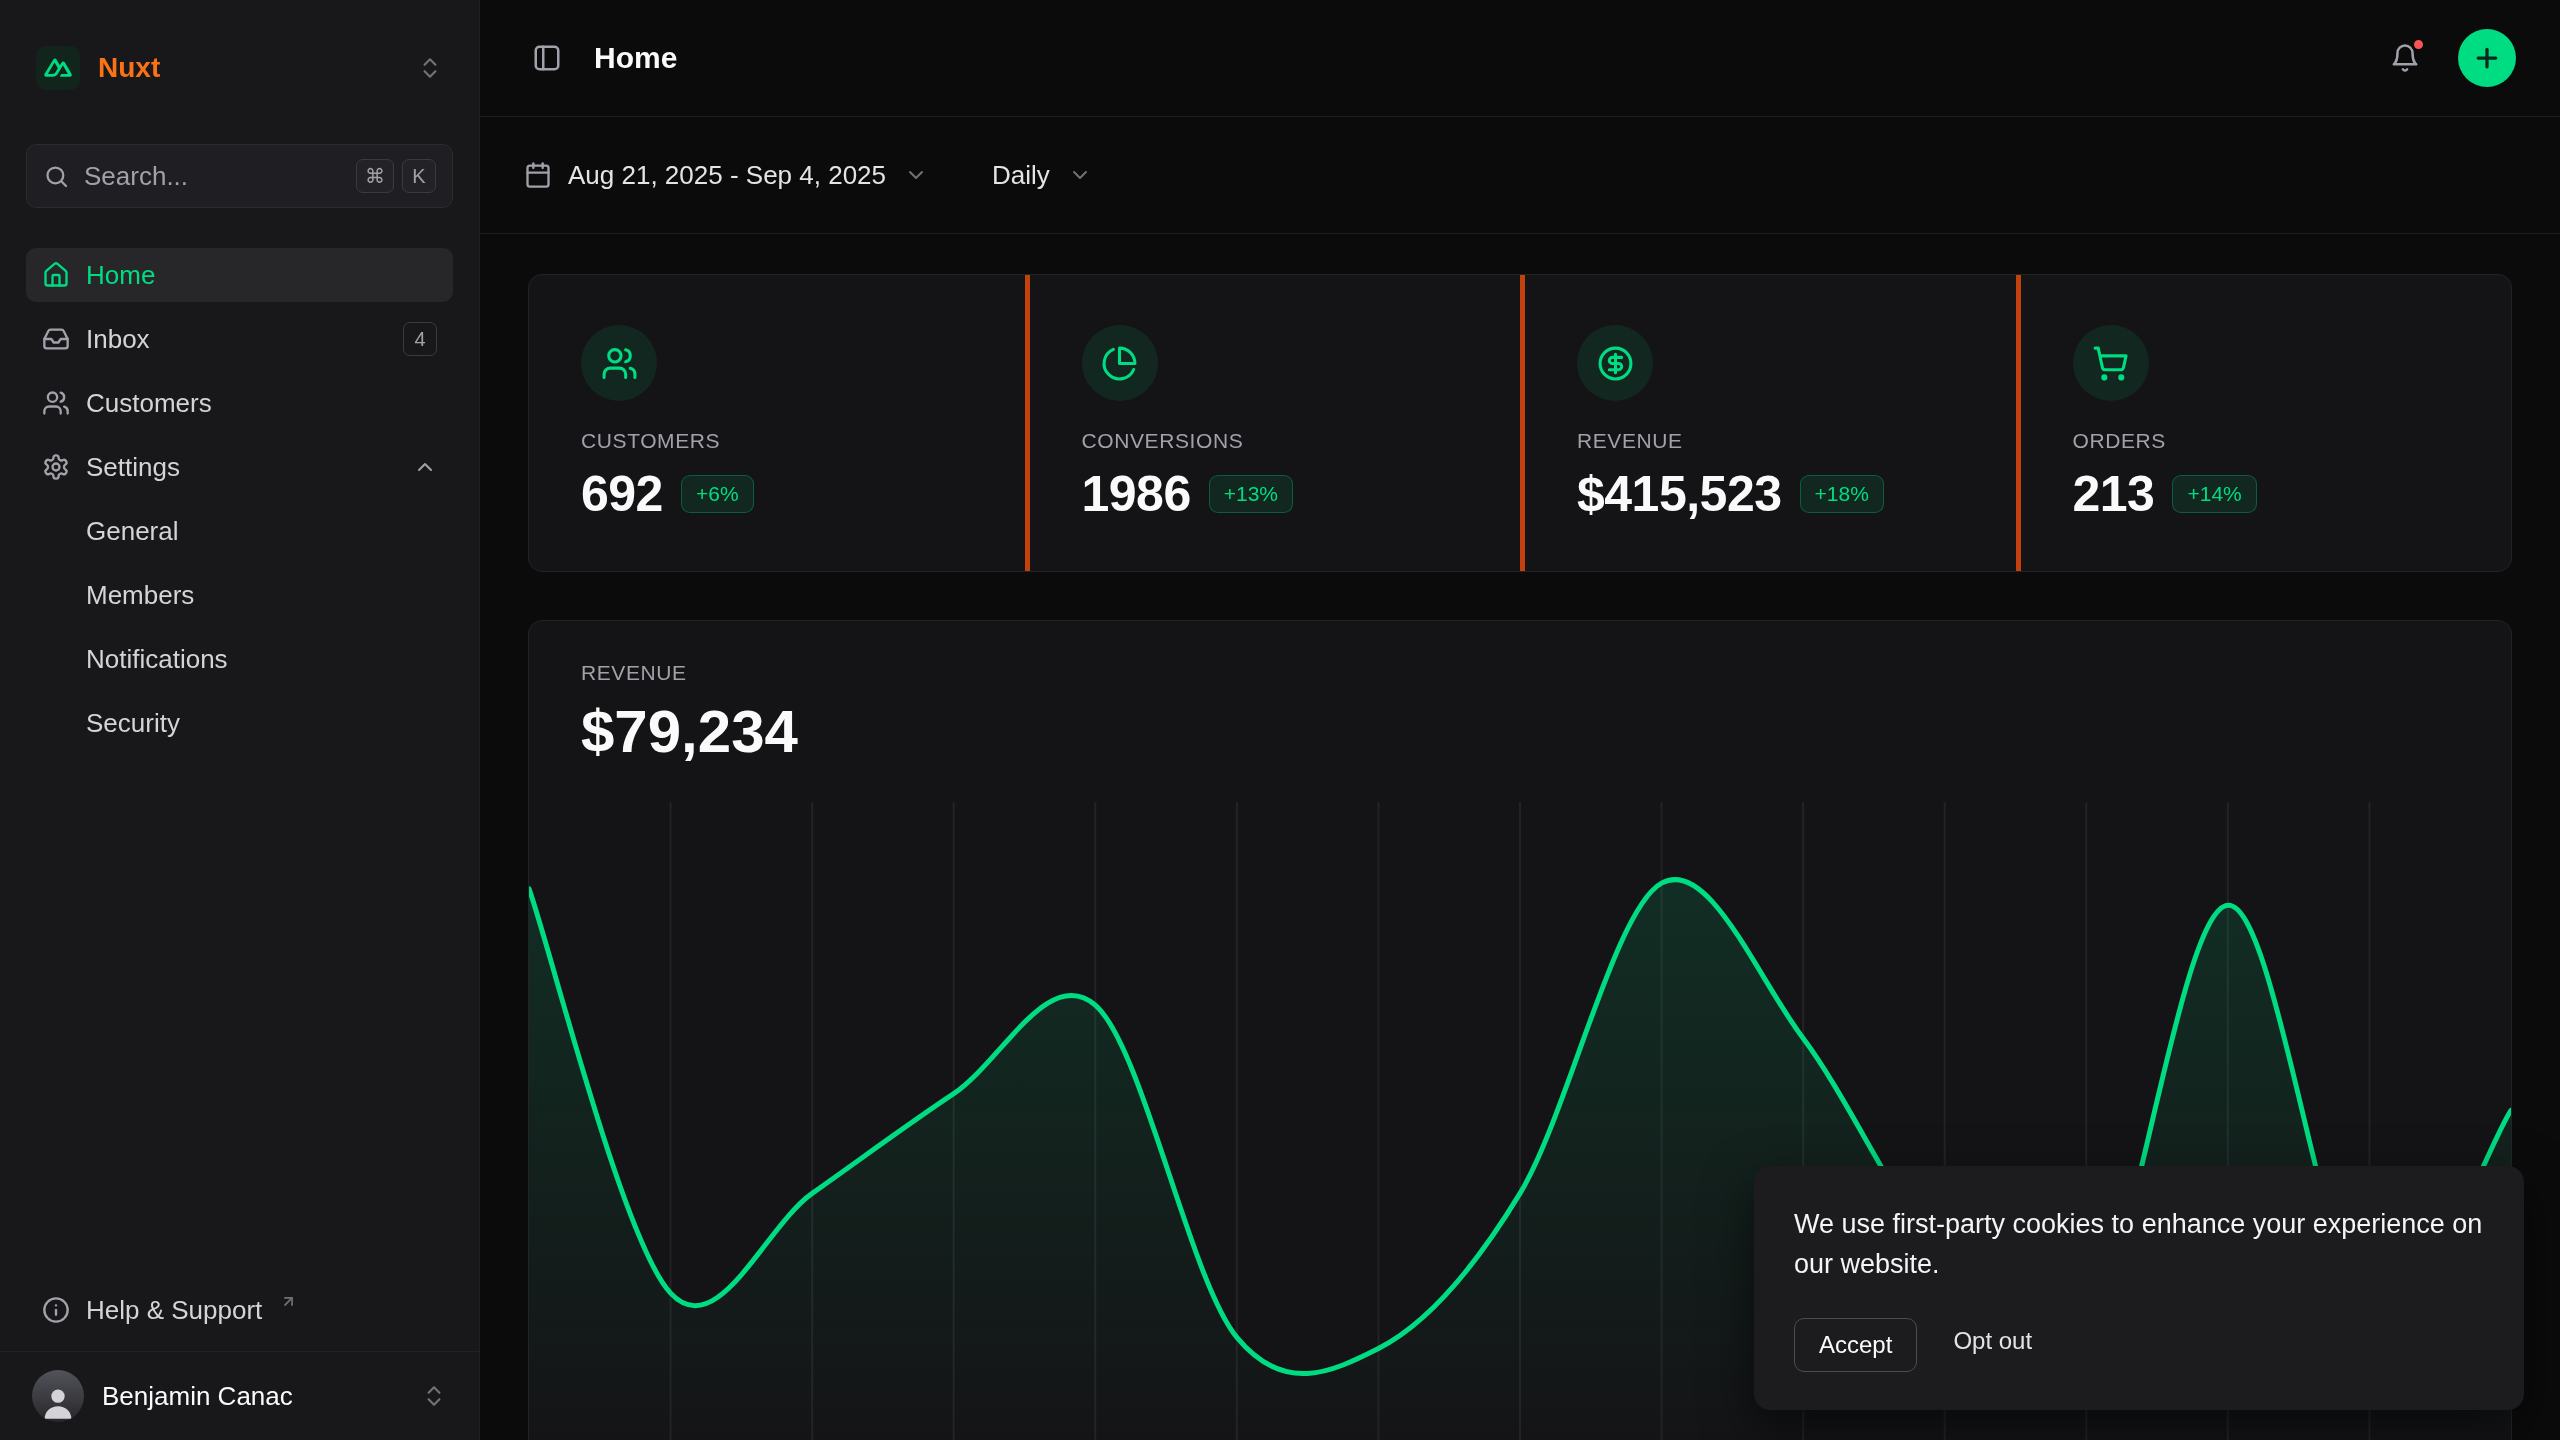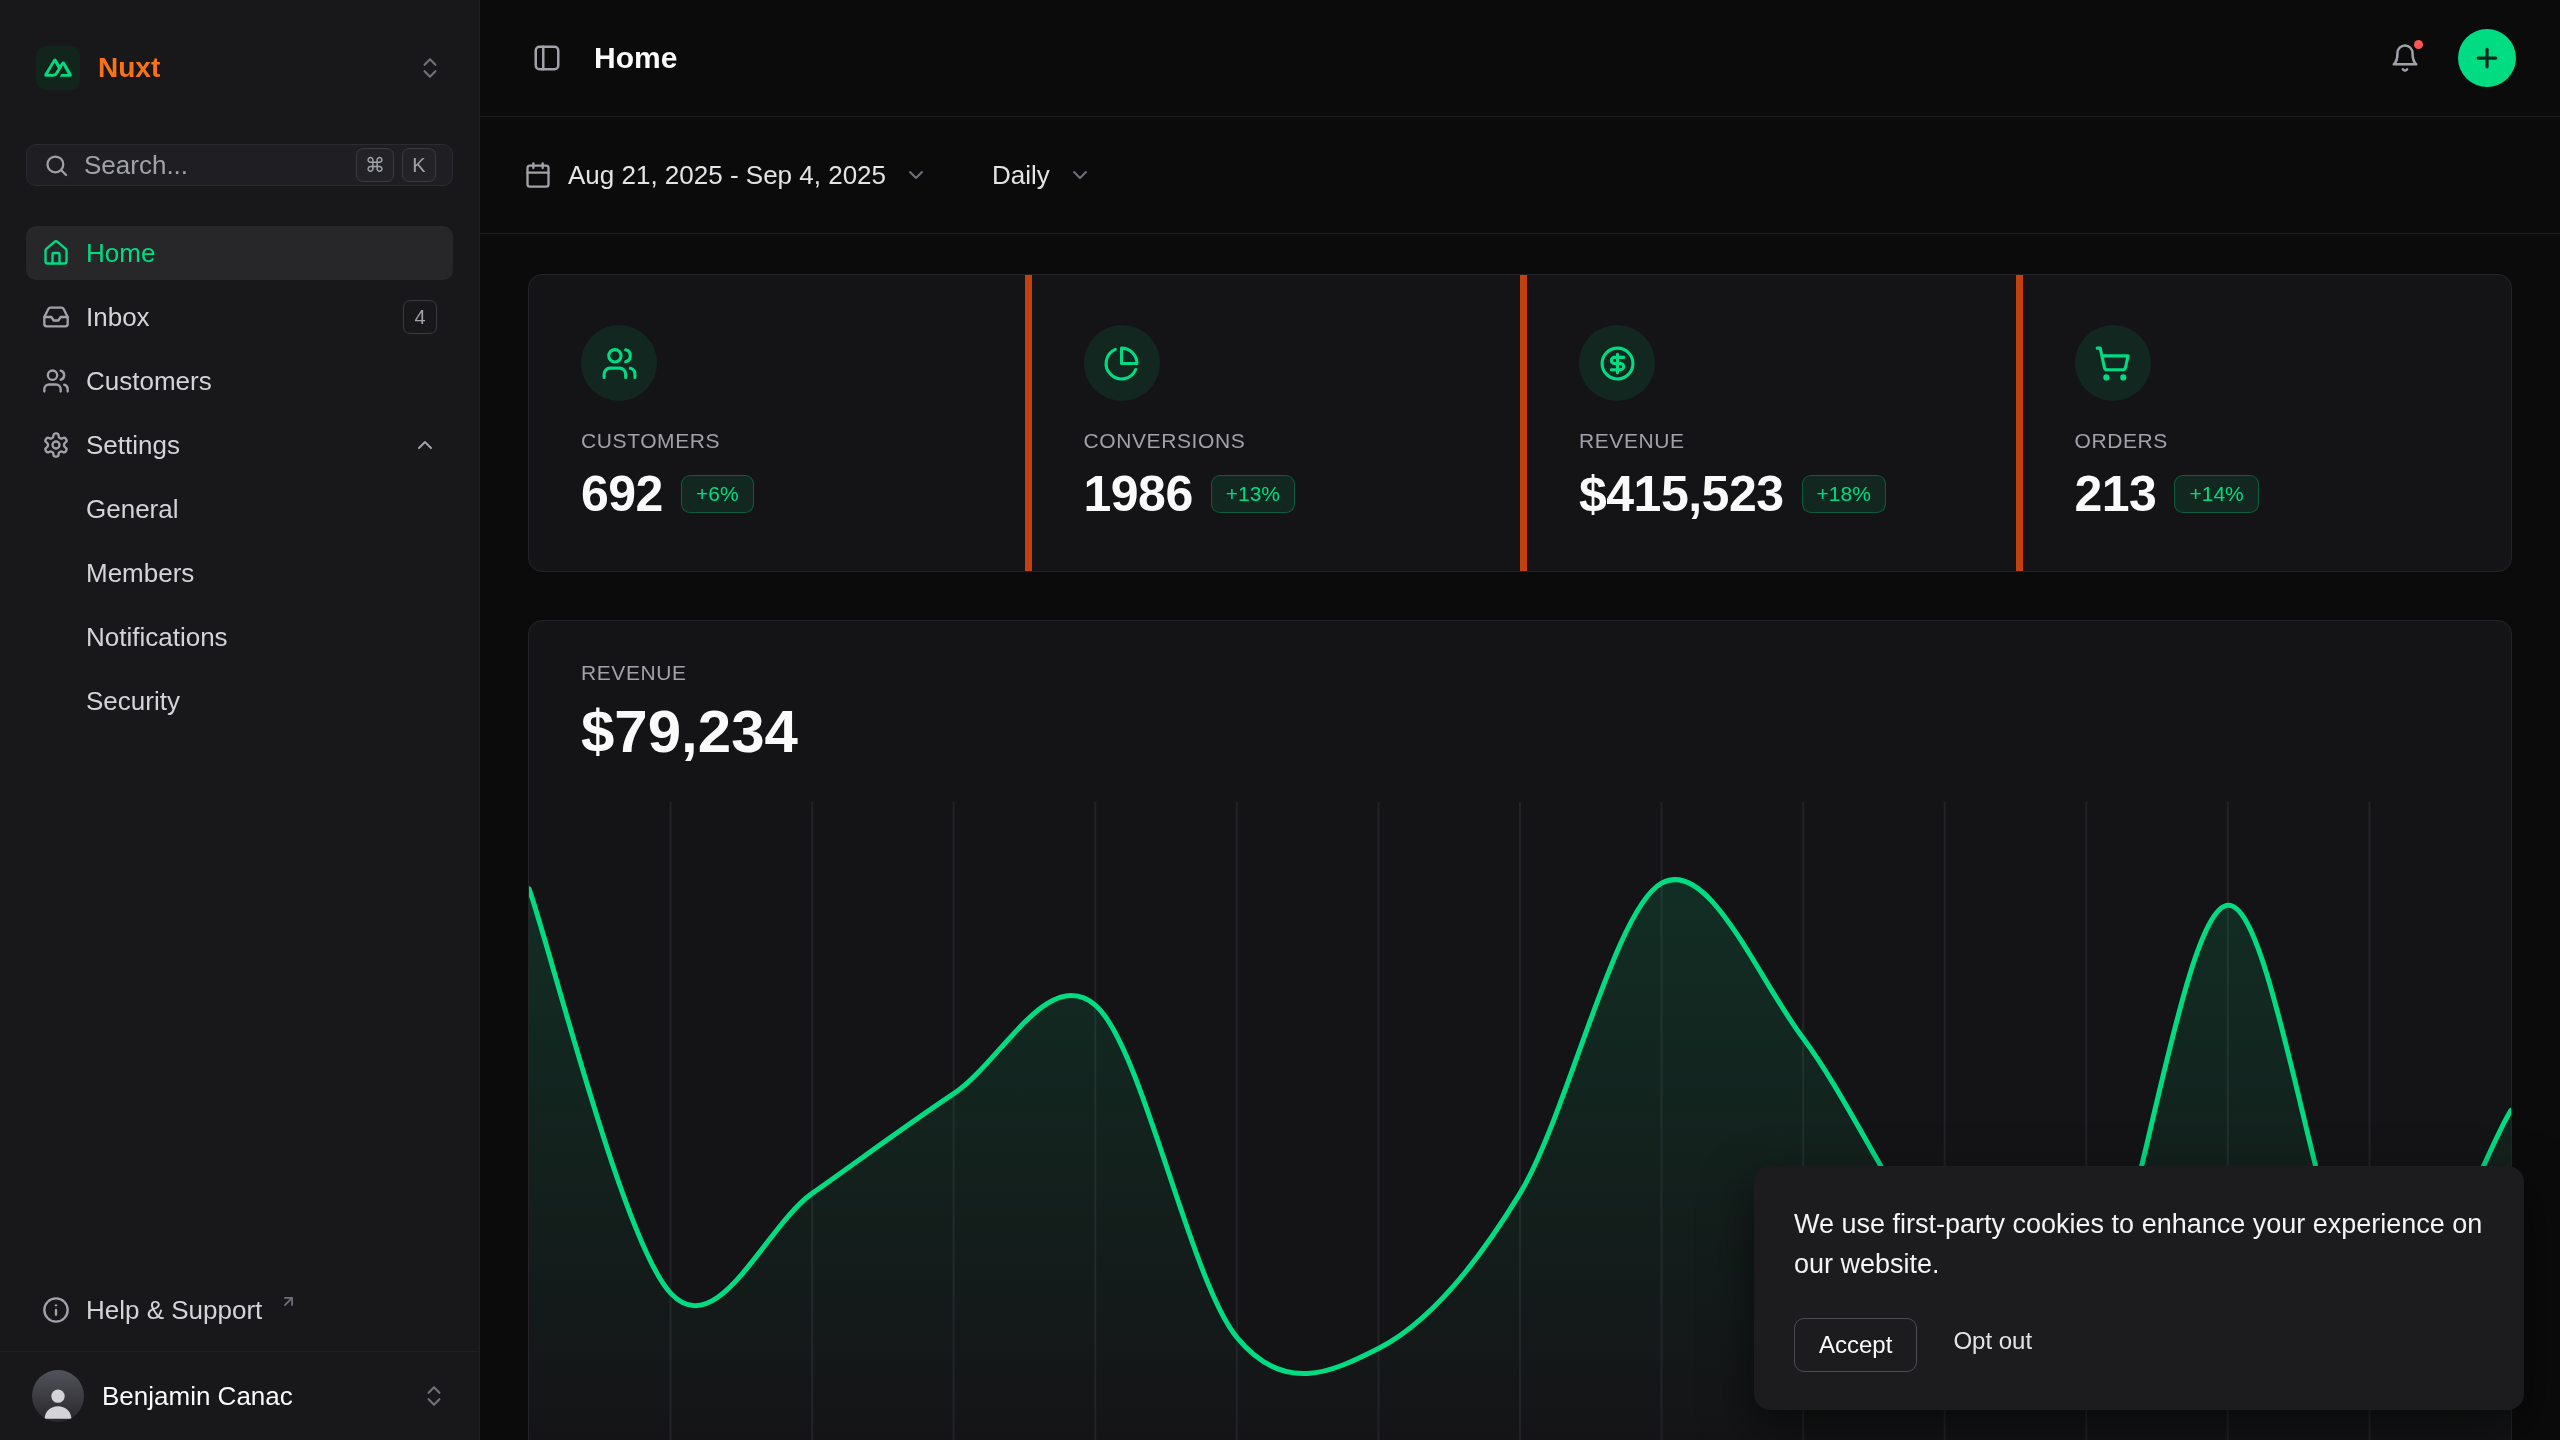--- a/index.html
+++ b/index.html
@@ -27,21 +27,21 @@
   .logo-tile {
     width: 44px; height: 44px; border-radius: 10px; background: #11251d;
     display: flex; align-items: center; justify-content: center;
   }
   .logo-tile svg { width: 30px; height: 30px; }
   .team-name { font-size: 28px; font-weight: 600; }
   .chev-updown { margin-left: auto; color: #71717a; }
   .chev-updown svg { width: 26px; height: 26px; }
 
   .search-box {
-    margin: 44px 26px 0; height: 42px;
+    margin: 44px 26px 0; height: 64px;
     background: #1f1f23; border: 1px solid #2b2b30; border-radius: 10px;
     display: flex; align-items: center; gap: 14px; padding: 0 16px;
     color: #a1a1aa; cursor: text;
   }
   .search-box .s-icon { width: 27px; height: 27px; color: #a1a1aa; flex: none; }
   .search-ph { font-size: 26px; flex: 1; }
   .kbds { display: flex; gap: 8px; }
   .kbd {
     min-width: 34px; height: 34px; padding: 0 8px;
     background: #232327; border: 1px solid #3a3a40; border-radius: 7px;
@@ -132,21 +132,21 @@
   }
   .tool-btn .t-icon { width: 28px; height: 28px; color: #a1a1aa; }
   .tool-btn .chev-d { width: 24px; height: 24px; color: #71717a; margin-left: 2px; }
 
   .content { flex: 1; padding: 40px 48px 0; overflow: hidden; position: relative; }
 
   .stats {
     display: grid; grid-template-columns: repeat(4, 1fr);
     background: #141416; border: 1px solid #242428; border-radius: 14px;
   }
-  .stat-cell { padding: 50px 52px 48px; border-left: 7px solid #c2410c; cursor: pointer; }
+  .stat-cell { padding: 50px 52px 48px; border-left: 5px solid #c2410c; cursor: pointer; }
   .stat-cell:first-child { border-left: none; }
   .stat-icon {
     width: 76px; height: 76px; border-radius: 50%;
     background: rgba(0, 220, 130, 0.10); color: #00dc82;
     display: flex; align-items: center; justify-content: center;
   }
   .stat-icon svg { width: 37px; height: 37px; }
   .stat-label { margin-top: 28px; font-size: 21px; font-weight: 500; color: #a1a1aa; letter-spacing: 0.6px; }
   .stat-value-row { margin-top: 12px; display: flex; align-items: center; gap: 18px; }
   .stat-value { font-size: 50px; font-weight: 700; letter-spacing: -0.5px; color: #fafafa; }

